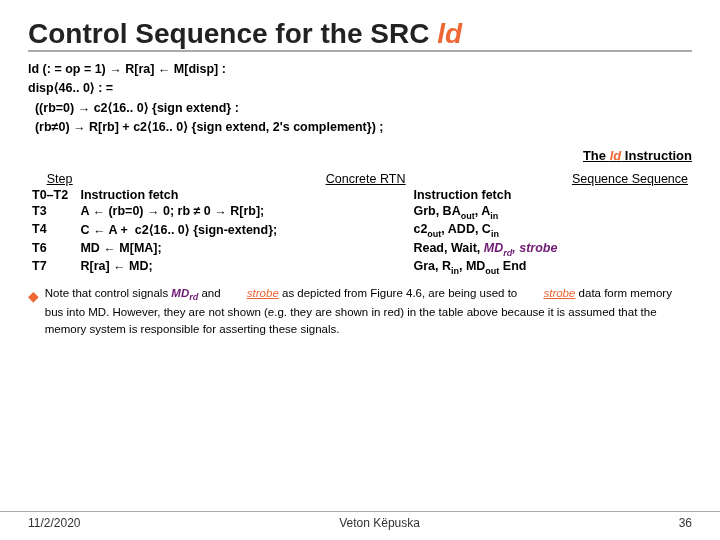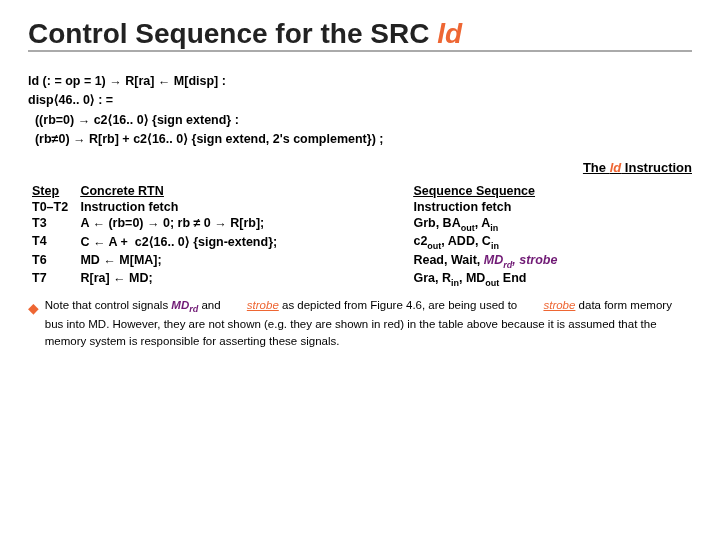--- a/index.html
+++ b/index.html
@@ -24,21 +24,21 @@
       margin-bottom: 6px;
       border-bottom: 2px solid #aaa;
       padding-bottom: 0;
     }
     .title-ld {
       color: #e63;
       font-style: italic;
     }
     .description {
       font-size: 12.5px;
-      margin-top: 20px;
+      margin-top: 8px;
       line-height: 1.55;
       font-weight: bold;
     }
     .instruction-section {
       margin-top: 10px;
     }
     .instruction-title {
       text-align: right;
       font-size: 13px;
       font-weight: bold;
@@ -50,22 +50,22 @@
       font-style: italic;
     }
     table.steps {
       width: 100%;
       border-collapse: collapse;
       font-size: 12.5px;
       font-weight: bold;
     }
     table.steps th {
       text-decoration: underline;
-      text-align: left;
-      font-weight: bold;
+      text-align: right;
+      font-weight: normal;
       font-size: 12.5px;
       padding: 1px 4px;
     }
     table.steps td {
       padding: 1px 4px;
       vertical-align: top;
     }
     .col-step { width: 48px; }
     .col-concrete { width: 330px; }
     .col-control { width: 280px; }
@@ -159,13 +159,18 @@
     </table>
   </div>
 
   <div class="note-section">
     <span class="bullet">◆</span>
     <span>
       Note that control signals <span class="italic-orange">MD<sub>rd</sub></span> and <span class="strobe-italic">strobe</span> as depicted from Figure 4.6, are being used to <span class="strobe-italic">strobe</span> data form memory bus into MD. However, they are not shown (e.g. they are shown in red) in the table above because it is assumed that the memory system is responsible for asserting these signals.
     </span>
   </div>
 
+  <div class="footer">
+    <span>11/2/2020</span>
+    <span>Veton Këpuska</span>
+    <span>36</span>
+  </div>
 </div>
 
 </body></html>

